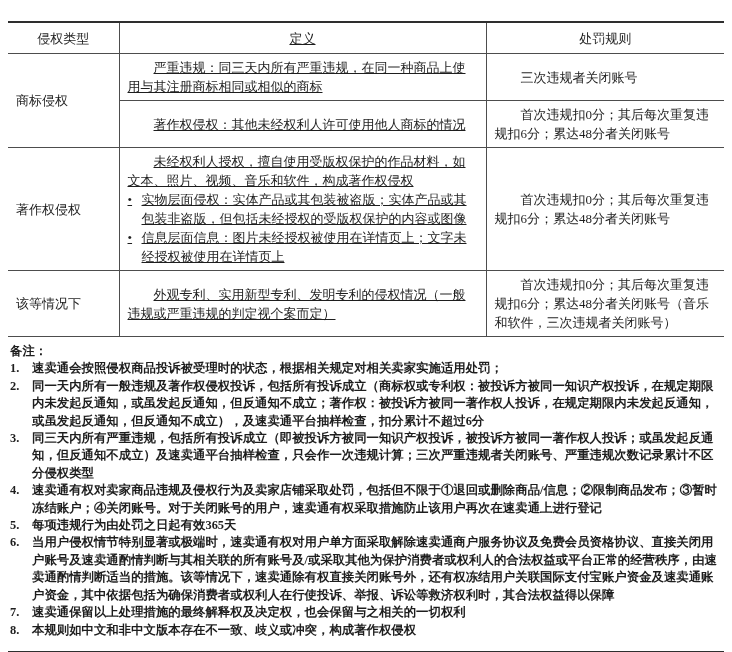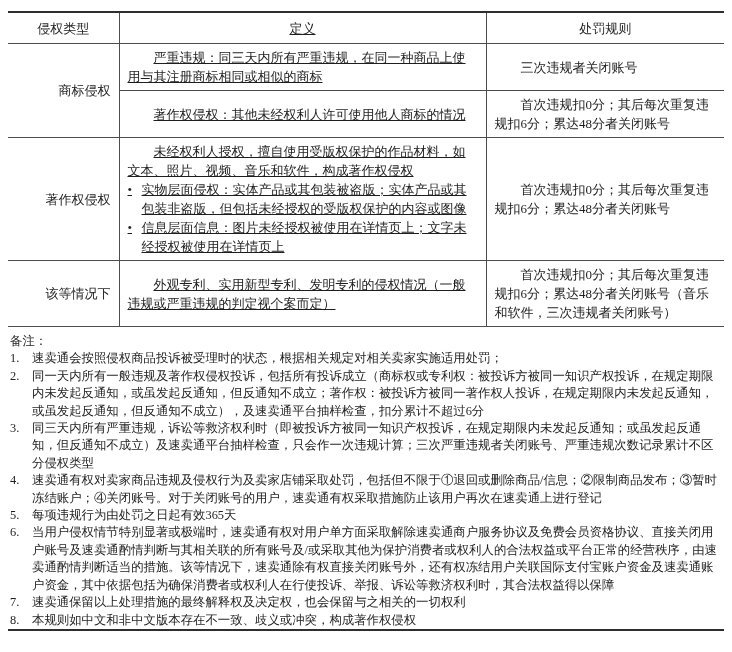--- a/index.html
+++ b/index.html
@@ -6,24 +6,24 @@
     margin: 0;
     padding: 0;
     background: #ffffff;
     width: 732px;
     height: 652px;
     overflow: hidden;
     font-family: "Liberation Serif", "DejaVu Serif", serif;
     color: #1e1e1e;
   }
   .page {
-    margin: 11px 8px 0 8px;
+    margin: 21px 8px 0 8px;
     border-top: 2px solid #2e2e2e;
     border-bottom: 2px solid #2e2e2e;
-    padding-bottom: 0;
+    padding-bottom: 12px;
   }
   table.rules {
     width: 100%;
     border-collapse: collapse;
     table-layout: fixed;
     font-size: 13px;
     line-height: 19px;
   }
   col.c1 { width: 111px; }
   col.c2 { width: 367px; }
@@ -34,37 +34,38 @@
     vertical-align: middle;
     font-weight: normal;
     word-break: break-all;
   }
   table.rules td.mid, table.rules th.mid {
     border-left: 1px solid #4d4d4d;
     border-right: 1px solid #4d4d4d;
     text-decoration: underline;
   }
   table.rules th { text-align: center; height: 22px; }
-  td.type-cell { text-align: right; }
+  td.type-cell { text-align: left; }
   p.cellp { margin: 0; text-indent: 2em; }
   .bullet-row {
     display: flex;
     margin: 0;
   }
   .bullet-row .bullet {
     flex: 0 0 14px;
     text-align: left;
   }
   .bullet-row .btxt { flex: 1; }
   .def-block p, .def-block div { margin: 0; }
 
   .notes {
     margin: 6px 2px 0 2px;
     font-size: 12.4px;
     line-height: 17.4px;
+    font-weight: bold;
   }
   .notes-title { margin: 0; }
   ol.note-list {
     list-style: none;
     margin: 0;
     padding: 0;
   }
   ol.note-list li {
     display: flex;
   }
@@ -147,21 +148,21 @@
       <li>
         <span class="num">1.</span>
         <span class="txt">速卖通会按照侵权商品投诉被受理时的状态，根据相关规定对相关卖家实施适用处罚；</span>
       </li>
       <li>
         <span class="num">2.</span>
         <span class="txt">同一天内所有一般违规及著作权侵权投诉，包括所有投诉成立（商标权或专利权：被投诉方被同一知识产权投诉，在规定期限内未发起反通知，或虽发起反通知，但反通知不成立；著作权：被投诉方被同一著作权人投诉，在规定期限内未发起反通知，或虽发起反通知，但反通知不成立），及速卖通平台抽样检查，扣分累计不超过6分</span>
       </li>
       <li>
         <span class="num">3.</span>
-        <span class="txt">同三天内所有严重违规，诉讼等救济权利时（即被投诉方被同一知识产权投诉，在规定期限内未发起反通知；或虽发起反通知，但反通知不成立）及速卖通平台抽样检查，只会作一次违规计算；三次严重违规者关闭账号、严重违规次数记录累计不区分侵权类型</span>
+        <span class="txt">同三天内所有严重违规，包括所有投诉成立（即被投诉方被同一知识产权投诉，被投诉方被同一著作权人投诉；或虽发起反通知，但反通知不成立）及速卖通平台抽样检查，只会作一次违规计算；三次严重违规者关闭账号、严重违规次数记录累计不区分侵权类型</span>
       </li>
       <li>
         <span class="num">4.</span>
         <span class="txt">速卖通有权对卖家商品违规及侵权行为及卖家店铺采取处罚，包括但不限于①退回或删除商品/信息；②限制商品发布；③暂时冻结账户；④关闭账号。对于关闭账号的用户，速卖通有权采取措施防止该用户再次在速卖通上进行登记</span>
       </li>
       <li>
         <span class="num">5.</span>
         <span class="txt">每项违规行为由处罚之日起有效365天</span>
       </li>
       <li>

